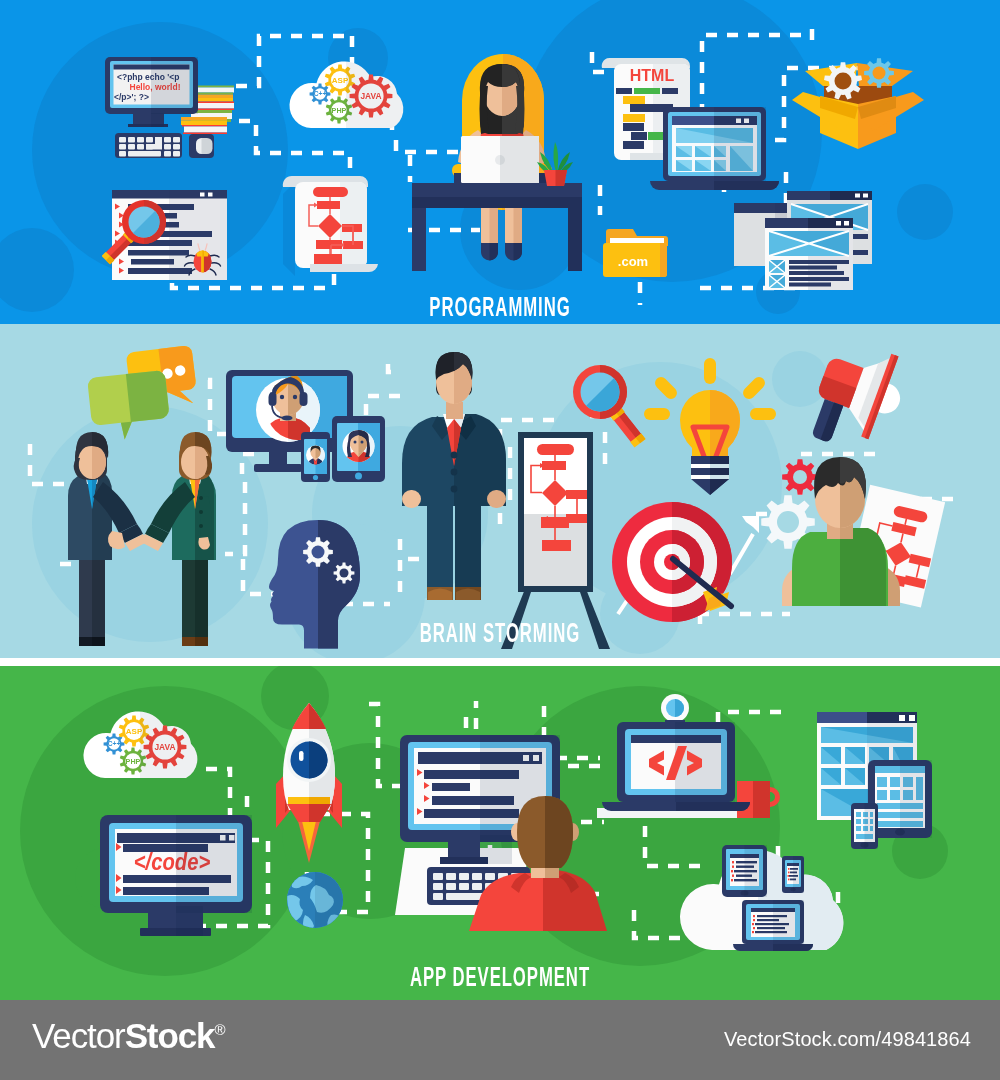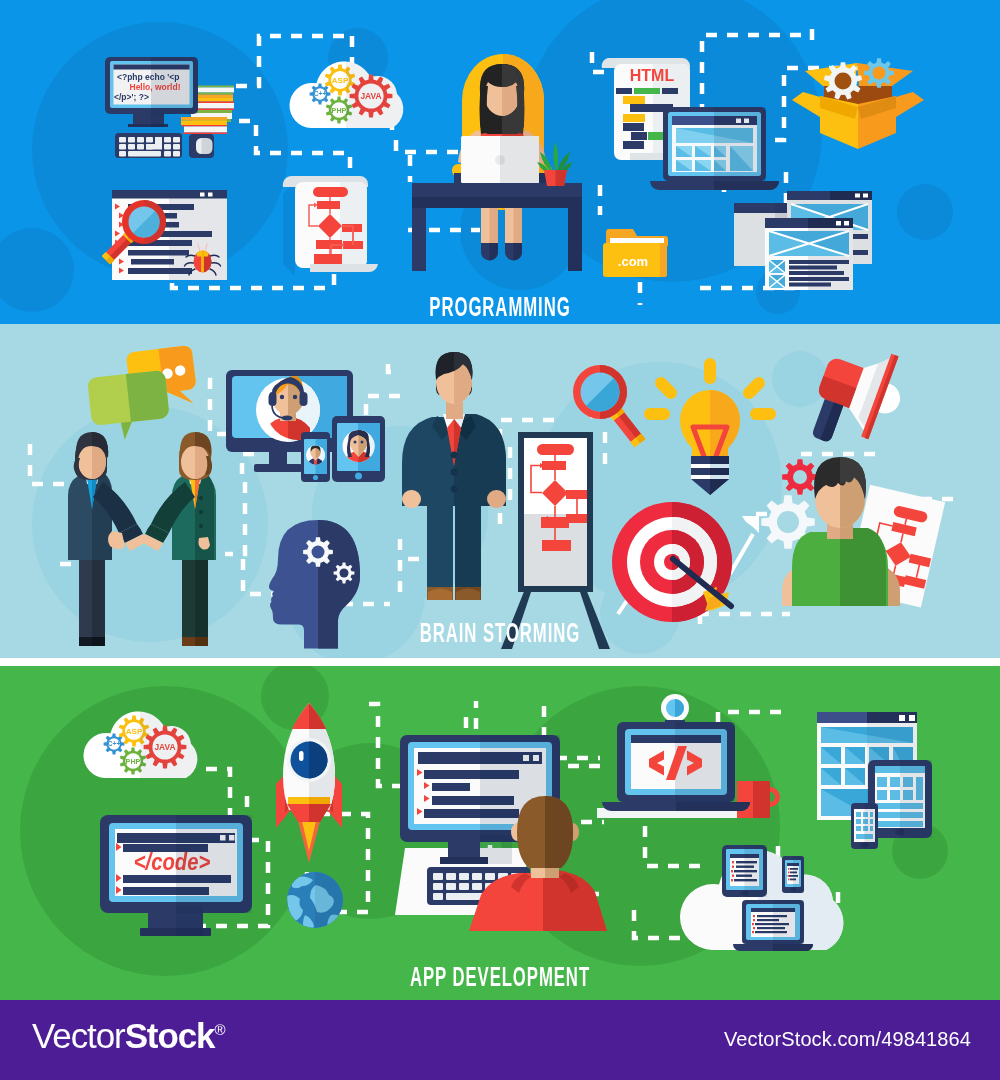--- a/index.html
+++ b/index.html
@@ -3,21 +3,21 @@
 <meta charset="utf-8">
 <title>Programming Brain Storming App Development Banners</title>
 <style>
   html,body{margin:0;padding:0;background:#fff;}
   body{width:1000px;height:1080px;overflow:hidden;font-family:"Liberation Sans",sans-serif;}
   #stage{position:relative;width:1000px;height:1024px;}
   .band{position:absolute;left:0;width:1000px;overflow:hidden;}
   #band1{top:0;height:332px;}
   #band2{top:324px;height:334px;}
   #band3{top:666px;height:334px;}
-  #footer{position:absolute;top:1000px;left:0;width:1000px;height:80px;background:#4c1d95;}
+  #footer{position:absolute;top:1000px;left:0;width:1000px;height:80px;background:#737373;}
   svg{display:block;}
   .ft-brand{position:absolute;left:32px;top:18px;color:#fff;font-size:35px;letter-spacing:-1.1px;line-height:1;}
   .ft-brand .b1{font-weight:300;}
   .ft-brand .b2{font-weight:700;}
   .ft-brand .reg{font-size:15px;vertical-align:super;font-weight:400;letter-spacing:0;}
   .ft-url{position:absolute;right:29px;top:28px;color:#fff;font-size:20px;letter-spacing:0.1px;}
 </style>
 </head>
 <body>
 

